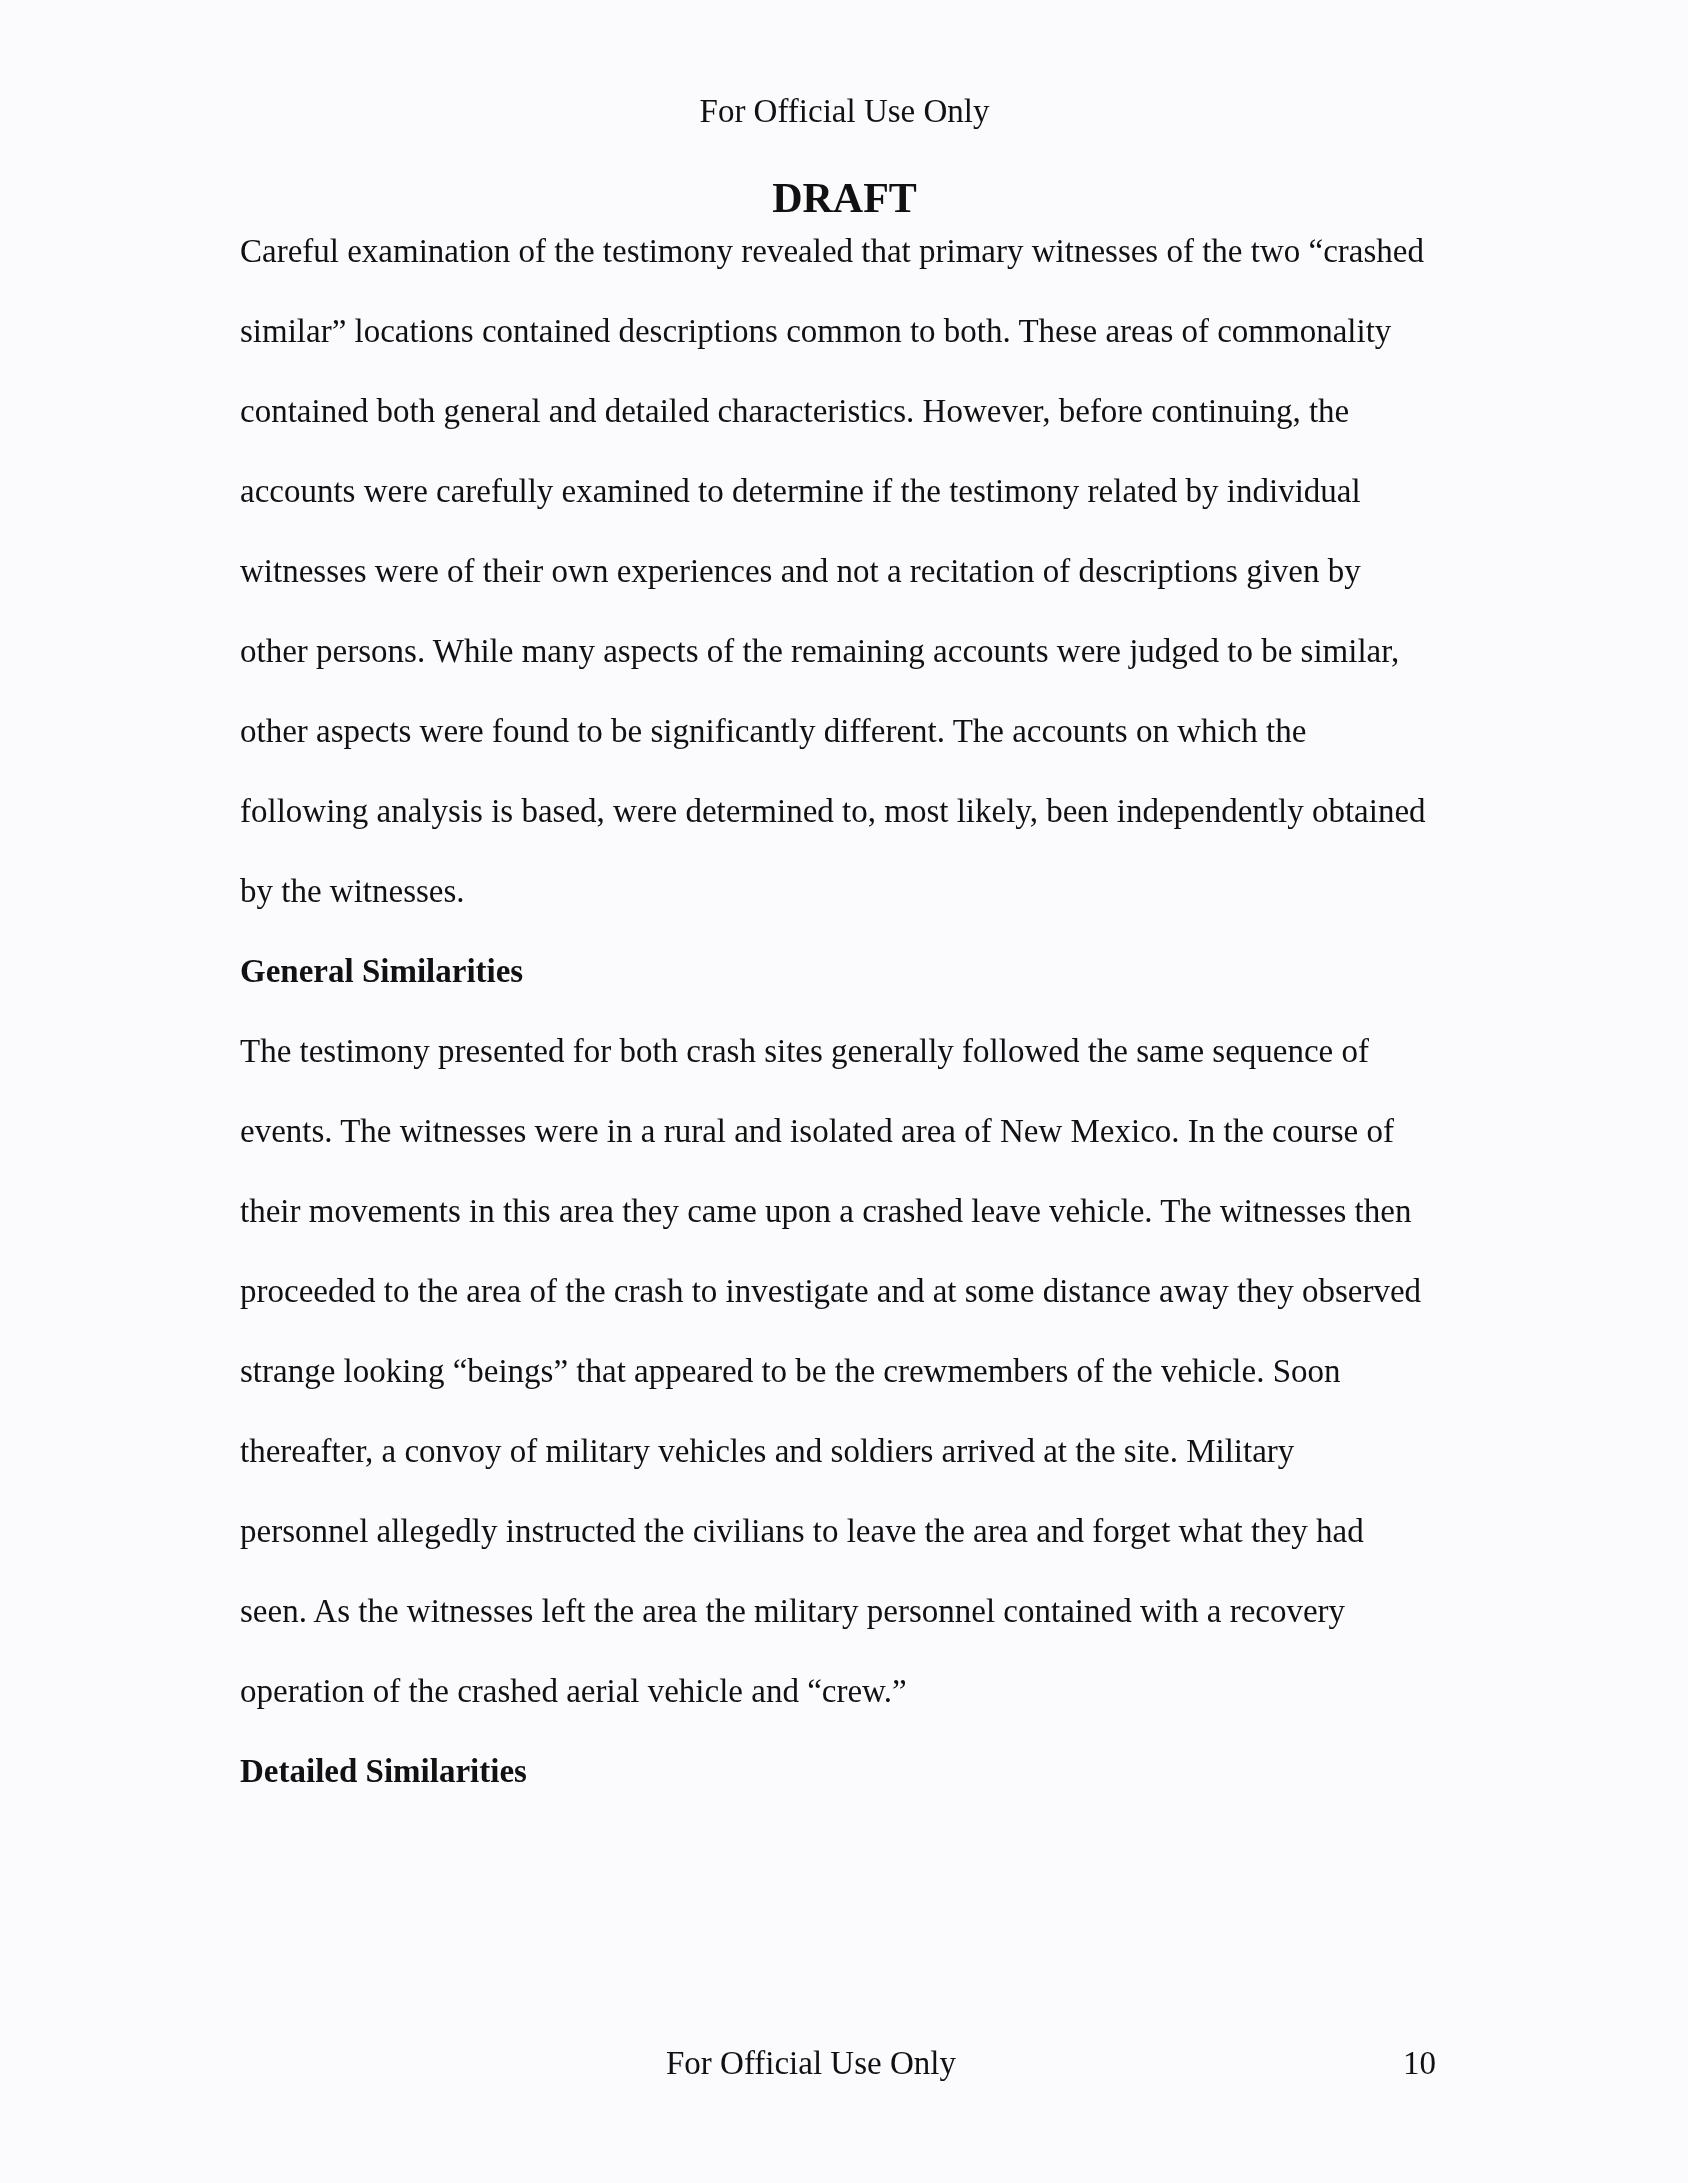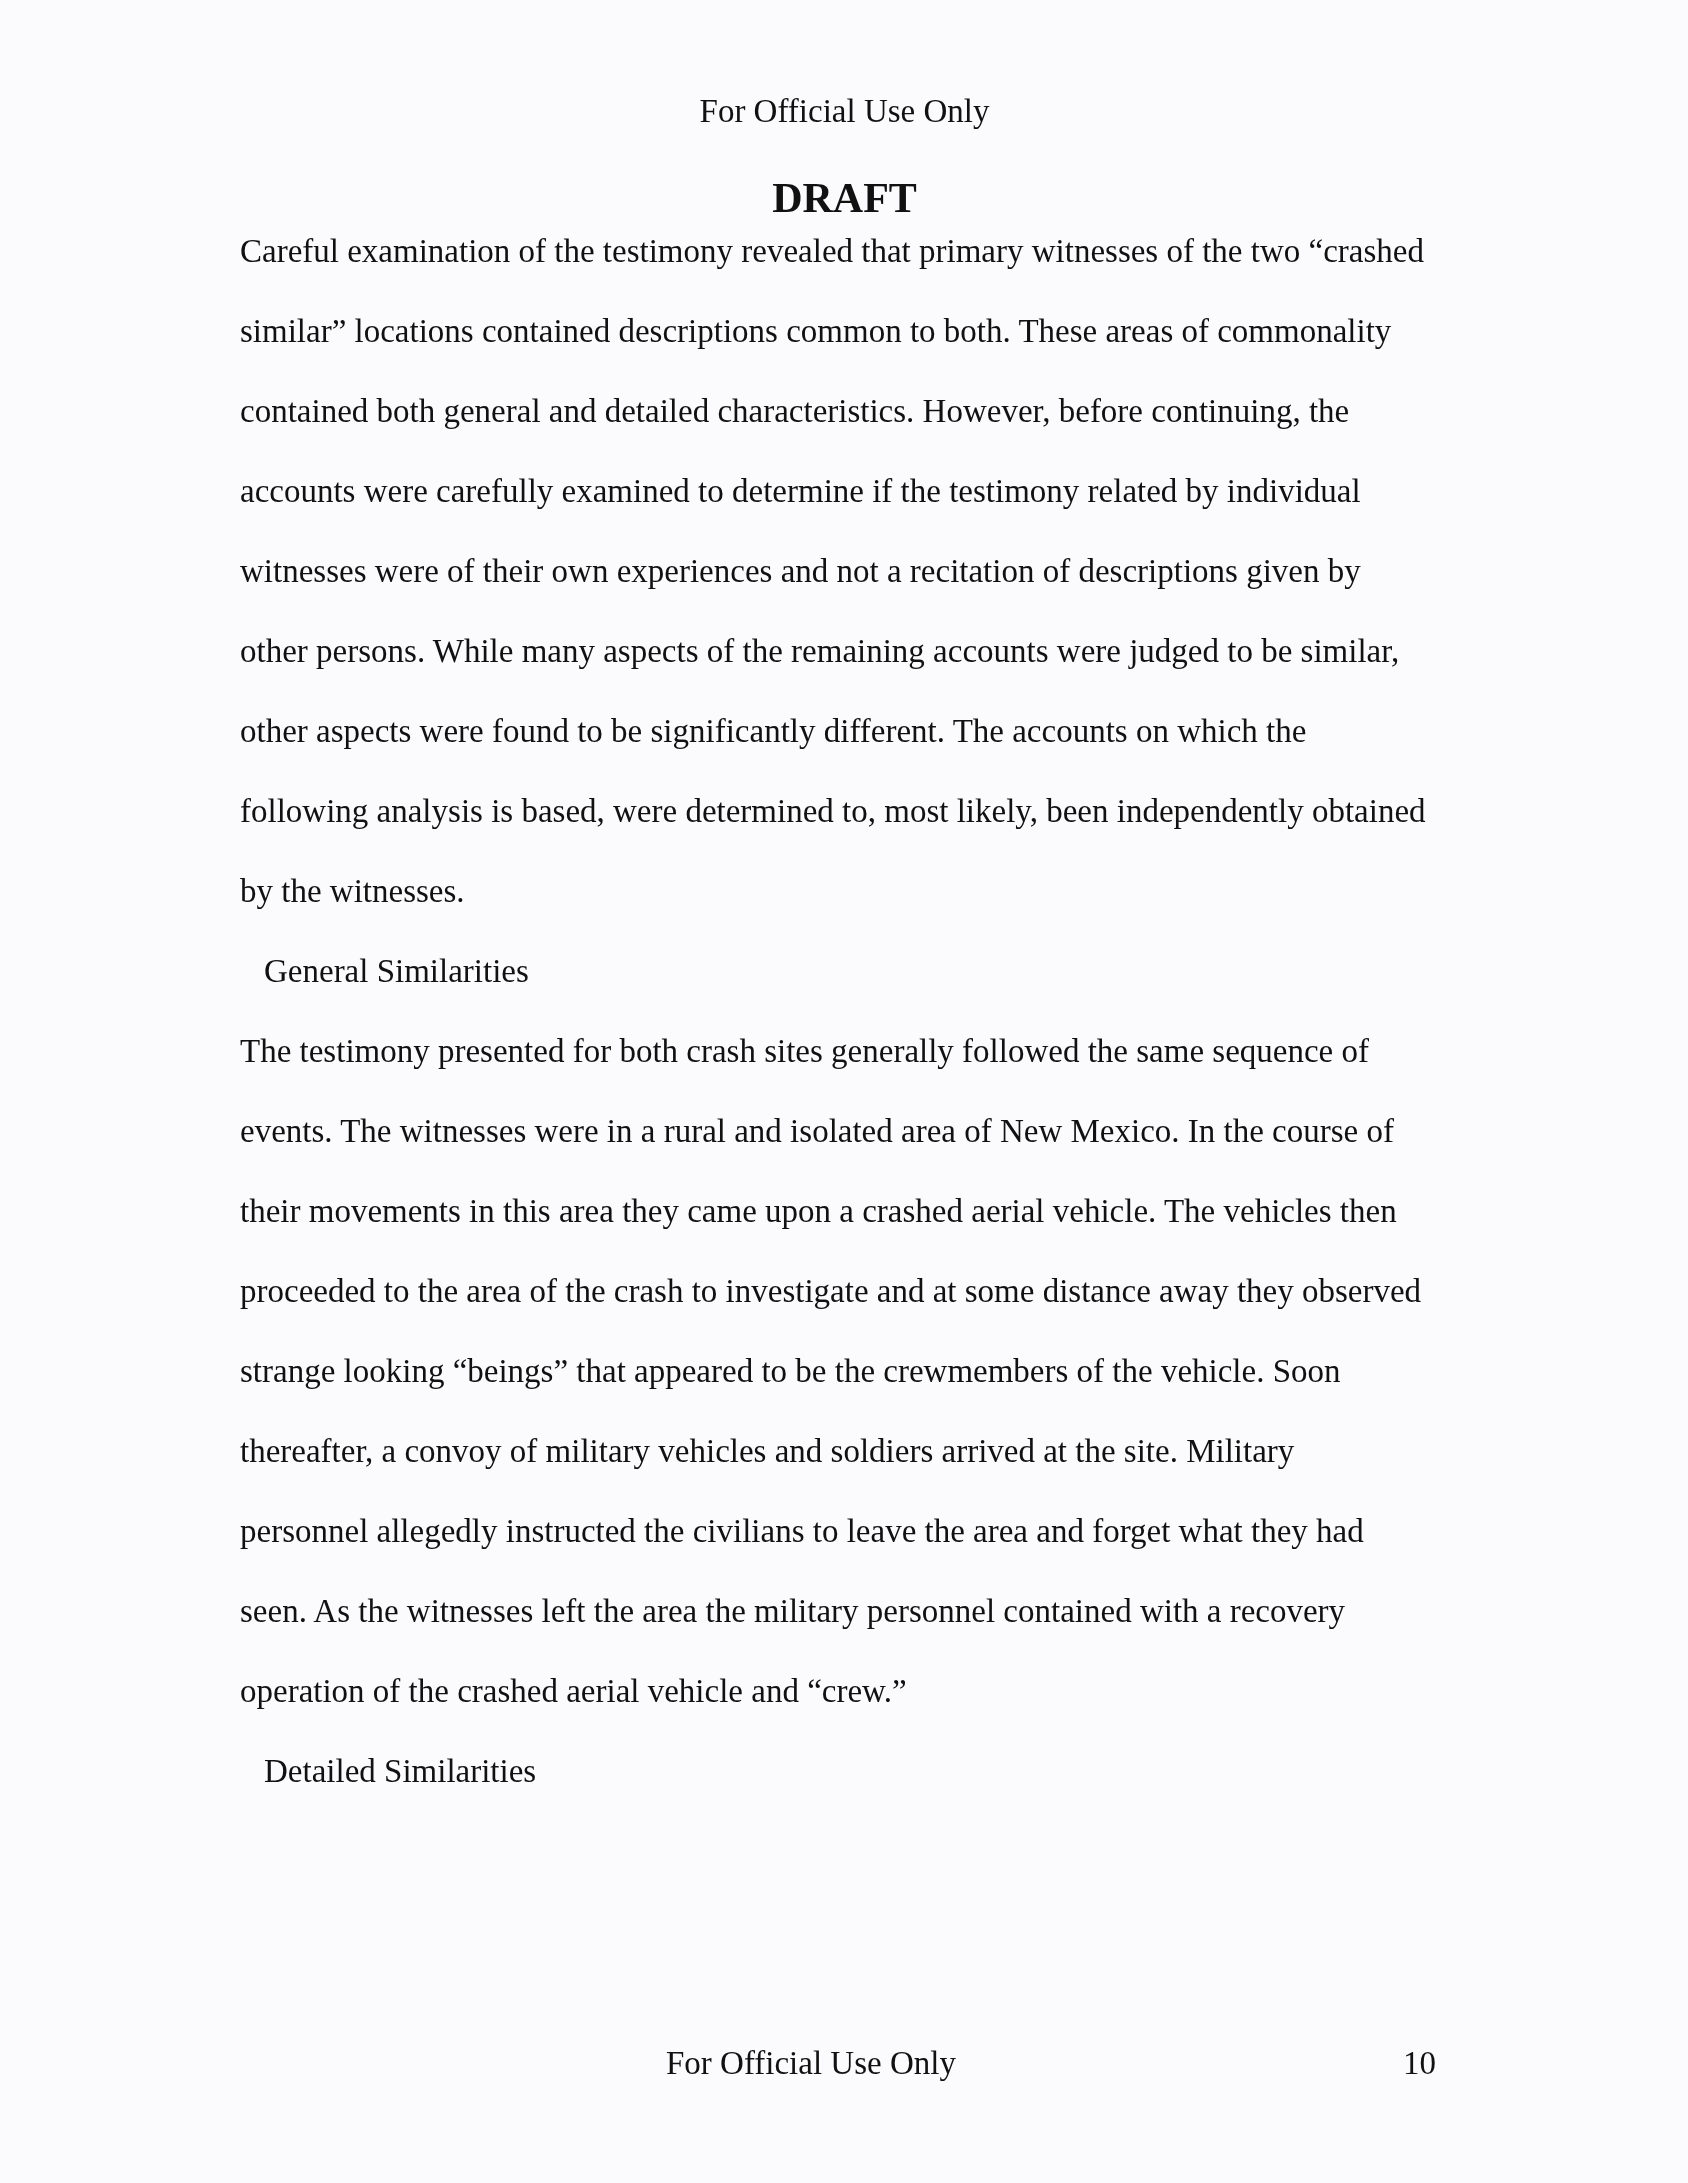--- a/index.html
+++ b/index.html
@@ -2,21 +2,21 @@
 <html style="font-size:10.6px"><head>
 <meta charset="utf-8">
 <style>
   html, body { margin:0; padding:0; }
   body { width:1689px; height:2183px; background:#fbfbfd; position:relative; overflow:hidden;
          font-family:"Liberation Serif", serif; color:#111; }
   .header { position:absolute; top:93px; left:0; width:100%; text-align:center; font-size:33px; }
   .draft { position:absolute; top:174px; left:0; width:100%; text-align:center; font-size:42px; font-weight:bold; padding-left:0; box-sizing:border-box; }
   .body { position:absolute; top:225px; left:240px; width:1206px; }
   .line { font-size:33px; height:80px; line-height:53px; white-space:nowrap; }
-  .heading { font-weight:normal;margin-left:24px; }
+  .heading { font-weight:bold; }
   .footer { position:absolute; top:2045px; left:666px; font-size:33px; }
   .pagenum { position:absolute; top:2045px; left:1403px; font-size:33px; }
 </style>
 </head>
 <body>
 
 <div class="header">For Official Use Only</div>
 <div class="draft">DRAFT</div>
 
 <div class="body" id="body">
@@ -25,21 +25,21 @@
     <div class="line">contained both general and detailed characteristics.  However, before continuing, the</div>
     <div class="line">accounts were carefully examined to determine if the testimony related by individual</div>
     <div class="line">witnesses were of their own experiences and not a recitation of descriptions given by</div>
     <div class="line">other persons.  While many aspects of the remaining accounts were judged to be similar,</div>
     <div class="line">other aspects were found to be significantly different.  The accounts on which the</div>
     <div class="line">following analysis is based, were determined to, most likely, been independently obtained</div>
     <div class="line">by the witnesses.</div>
     <div class="line heading">General Similarities</div>
     <div class="line">The testimony presented for both crash sites generally followed the same sequence of</div>
     <div class="line">events.  The witnesses were in a rural and isolated area of New Mexico.  In the course of</div>
-    <div class="line">their movements in this area they came upon a crashed aerial vehicle.  The vehicles then</div>
+    <div class="line">their movements in this area they came upon a crashed leave vehicle.  The witnesses then</div>
     <div class="line">proceeded to the area of the crash to investigate and at some distance away they observed</div>
     <div class="line">strange looking “beings” that appeared to be the crewmembers of the vehicle.  Soon</div>
     <div class="line">thereafter, a convoy of military vehicles and soldiers arrived at the site.  Military</div>
     <div class="line">personnel allegedly instructed the civilians to leave the area and forget what they had</div>
     <div class="line">seen.  As the witnesses left the area the military personnel contained with a recovery</div>
     <div class="line">operation of the crashed aerial vehicle and “crew.”</div>
     <div class="line heading">Detailed Similarities</div>
   </div>
 
 <div class="footer">For Official Use Only</div>

